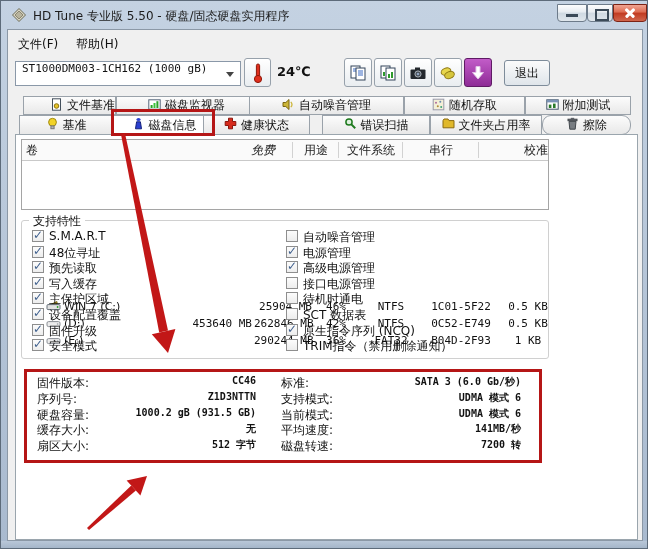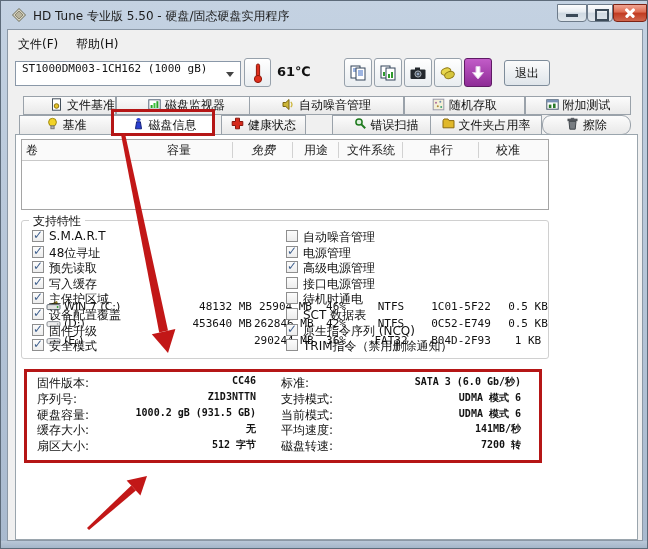--- a/index.html
+++ b/index.html
@@ -96,21 +96,21 @@
   <div class="abs" id="combo">
     <span class="abs" id="combo-text">ST1000DM003-1CH162 (1000 gB)</span>
     <div class="abs" id="combo-arrow"></div>
   </div>
   <div class="abs toolbtn" id="btn-temp">
     <svg width="12" height="22" viewBox="0 0 12 22">
       <rect x="4.4" y="2" width="3.2" height="13" rx="1.6" fill="#df2f1d" stroke="#8e1708"></rect>
       <circle cx="6" cy="17" r="3.6" fill="#df2f1d" stroke="#8e1708"></circle>
     </svg>
   </div>
-  <span class="abs" id="temp-label">61℃</span>
+  <span class="abs" id="temp-label">24℃</span>
 
   <div class="abs toolbtn" id="btn-copy1">
     <svg width="18" height="18" viewBox="0 0 18 18">
       <rect x="2" y="2" width="9" height="12" fill="#fff" stroke="#33445a"></rect>
       <line x1="4" y1="5" x2="9" y2="5" stroke="#3a6bc4"></line>
         <line x1="4" y1="7" x2="9" y2="7" stroke="#3a6bc4"></line>
       <rect x="7" y="4" width="9" height="12" fill="#fff" stroke="#33445a"></rect>
       <line x1="9" y1="7" x2="14" y2="7" stroke="#3a6bc4"></line>
         <line x1="9" y1="9" x2="14" y2="9" stroke="#3a6bc4"></line>
         <line x1="9" y1="11" x2="14" y2="11" stroke="#3a6bc4"></line>
@@ -197,27 +197,27 @@
           </svg></span>
         <span>基准</span>
       </div>
       <div class="abs tab r2 active" style="left: 112px; width: 102px;">
         <span><svg width="13" height="13" viewBox="0 0 13 13">
             <ellipse cx="6.5" cy="2.4" rx="2.1" ry="1.5" fill="#2a3fd0"></ellipse>
             <path d="M4.6 4.8 h3.8 l1.1 7 H3.5 z" fill="#2a3fd0" stroke="#13207a"></path>
           </svg></span>
         <span>磁盘信息</span>
       </div>
-      <div class="abs tab r2" style="left: 220px; width: 85px;">
+      <div class="abs tab r2" style="left: 202px; width: 107px;">
         <span><svg width="13" height="13" viewBox="0 0 13 13">
             <path d="M4.5 1.2 h4 v3.3 h3.3 v4 H8.5 v3.3 h-4 V8.5 H1.2 v-4 h3.3 z" fill="#d62a1c" stroke="#8a150c"></path>
           </svg></span>
         <span>健康状态</span>
       </div>
-      <div class="abs tab r2" style="left: 331px; width: 108px;">
+      <div class="abs tab r2" style="left: 321px; width: 108px;">
         <span><svg width="13" height="13" viewBox="0 0 13 13">
             <circle cx="5" cy="5" r="3.1" fill="#dff0df" stroke="#1e7a1e" stroke-width="1.5"></circle>
             <line x1="7.4" y1="7.4" x2="11.2" y2="11.2" stroke="#1e7a1e" stroke-width="2"></line>
           </svg></span>
         <span>错误扫描</span>
       </div>
       <div class="abs tab r2" style="left: 429px; width: 112px;">
         <span><svg width="13" height="13" viewBox="0 0 13 13">
             <path d="M1 3.6 l1-1.6 h4 l1 1.6 h5 v7.2 H1 z" fill="#e0b82a" stroke="#8a6a10"></path>
           </svg></span>
@@ -231,36 +231,34 @@
           </svg></span>
         <span>擦除</span>
       </div>
     </div>
 
   <div class="abs" id="content"></div>
 
   <div class="abs" id="voltable">
     <div class="abs" id="volhead">
         <div class="vh" style="left: 4px; width: 100px; text-align: left;">卷</div>
-        <div class="vh" style="left: 104px; width: 106px; text-align: center;">容量</div>
         <div class="vh" style="left: 212px; width: 58px; text-align: center; font-style: italic;">免费</div>
         <div class="vh" style="left: 272px; width: 44px; text-align: center;">用途</div>
         <div class="vh" style="left: 318px; width: 62px; text-align: center;">文件系统</div>
         <div class="vh" style="left: 382px; width: 74px; text-align: center;">串行</div>
-        <div class="vh" style="left: 458px; width: 56px; text-align: center;">校准</div>
+        <div class="vh" style="left: 458px; width: 56px; text-align: center; padding-left: 28px;">校准</div>
       </div>
     <div id="volrows">
         <div class="abs" style="left: 20px; top: 159px; width: 528px; height: 16px;">
           <span class="vrow-icon"><svg width="15" height="13" viewBox="0 0 15 13">
               <path d="M3.5 5 L11 1.6 V5 z" fill="#cdb637" stroke="#7a6510"></path>
               <rect x="1" y="4.6" width="13" height="5" rx="1" fill="#e2e2e2" stroke="#66707a"></rect>
               <circle cx="11.6" cy="7" r="0.9" fill="#2aa22a"></circle>
             </svg></span>
           <div class="vcell vname" style="left: 22px; width: 82px; text-align: left;">WIN 7 (C:)</div>
-          <div class="vcell" style="left: 104px; width: 106px; text-align: right;">48132 MB</div>
           <div class="vcell" style="left: 212px; width: 58px; text-align: right;">25904 MB</div>
           <div class="vcell" style="left: 272px; width: 44px; text-align: center;">46%</div>
           <div class="vcell" style="left: 318px; width: 62px; text-align: center;">NTFS</div>
           <div class="vcell" style="left: 382px; width: 74px; text-align: center;">1C01-5F22</div>
           <div class="vcell" style="left: 458px; width: 56px; text-align: center;">0.5 KB</div>
         </div>
         <div class="abs" style="left: 20px; top: 176px; width: 528px; height: 16px;">
           <span class="vrow-icon"><svg width="15" height="13" viewBox="0 0 15 13">
               <rect x="1" y="4.6" width="13" height="5" rx="1.5" fill="#ececec" stroke="#8a8f95"></rect>
               <circle cx="11.6" cy="7" r="0.8" fill="#9aa0a6"></circle>

